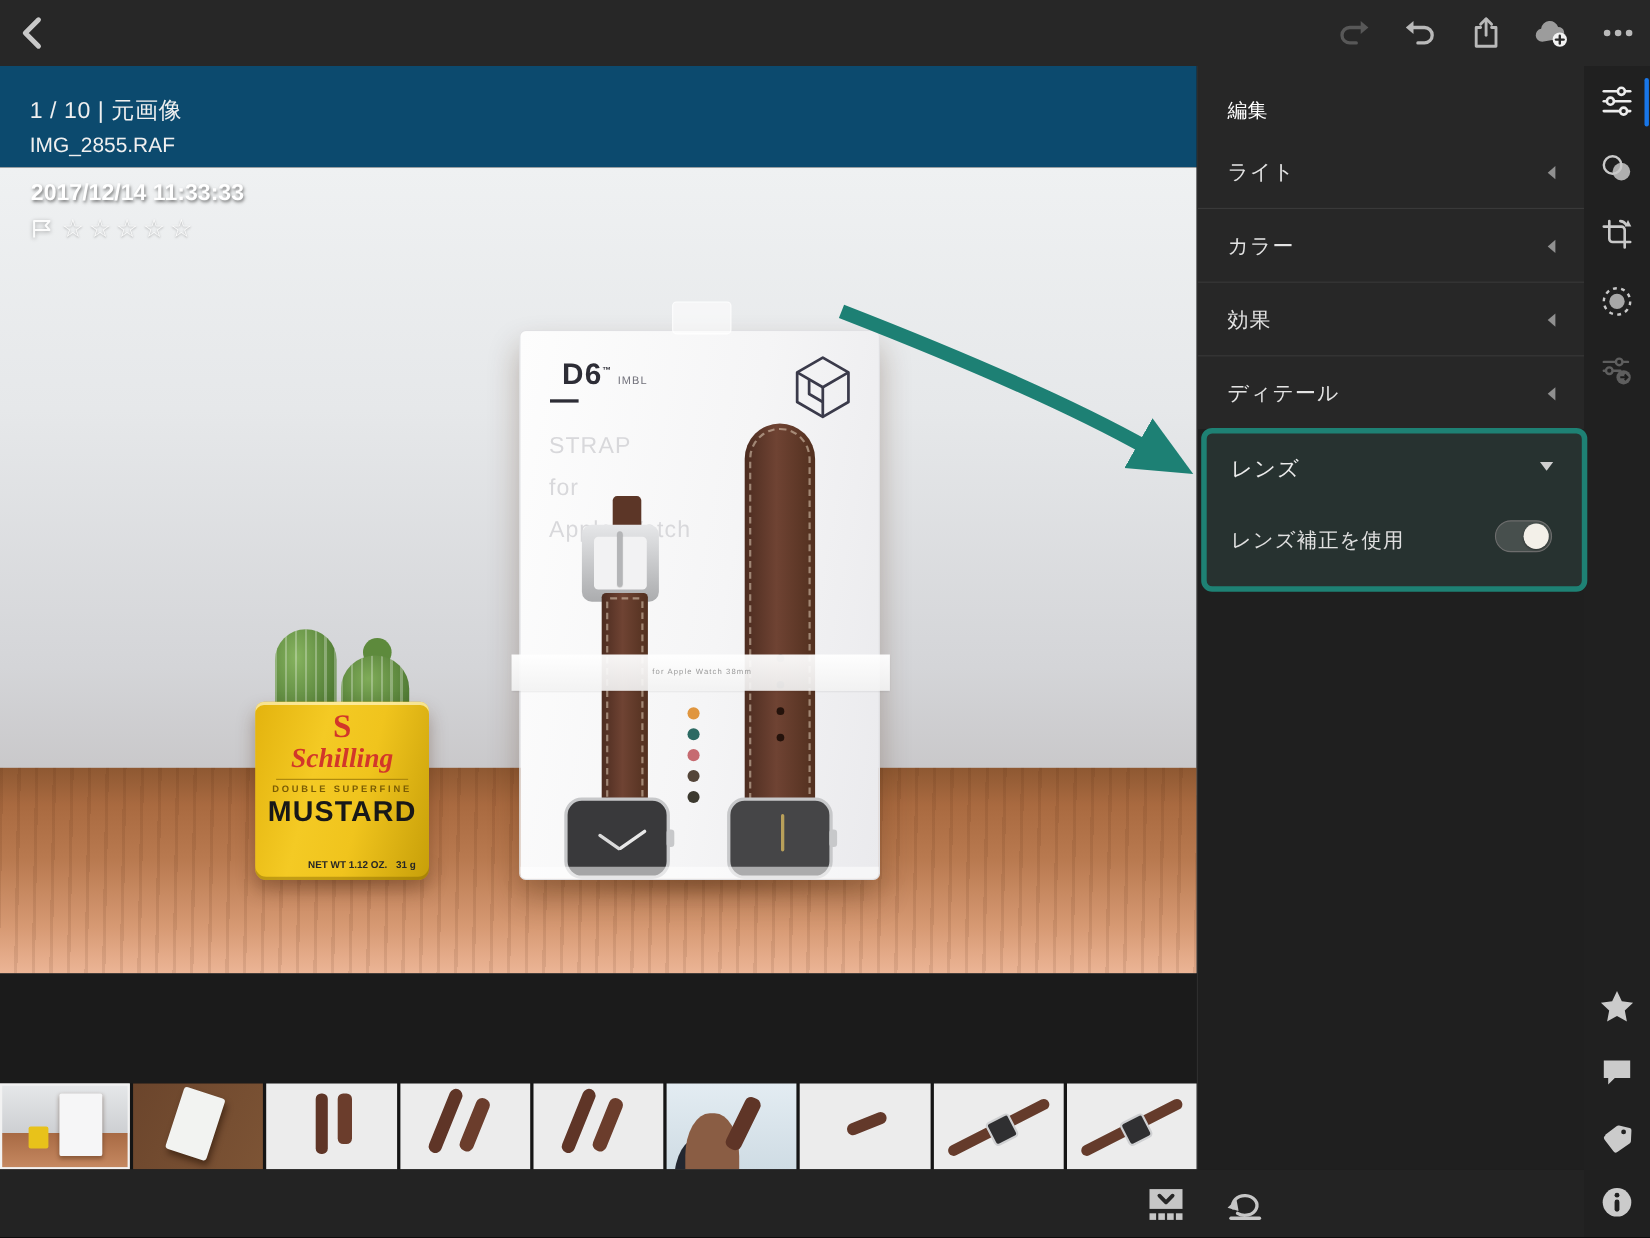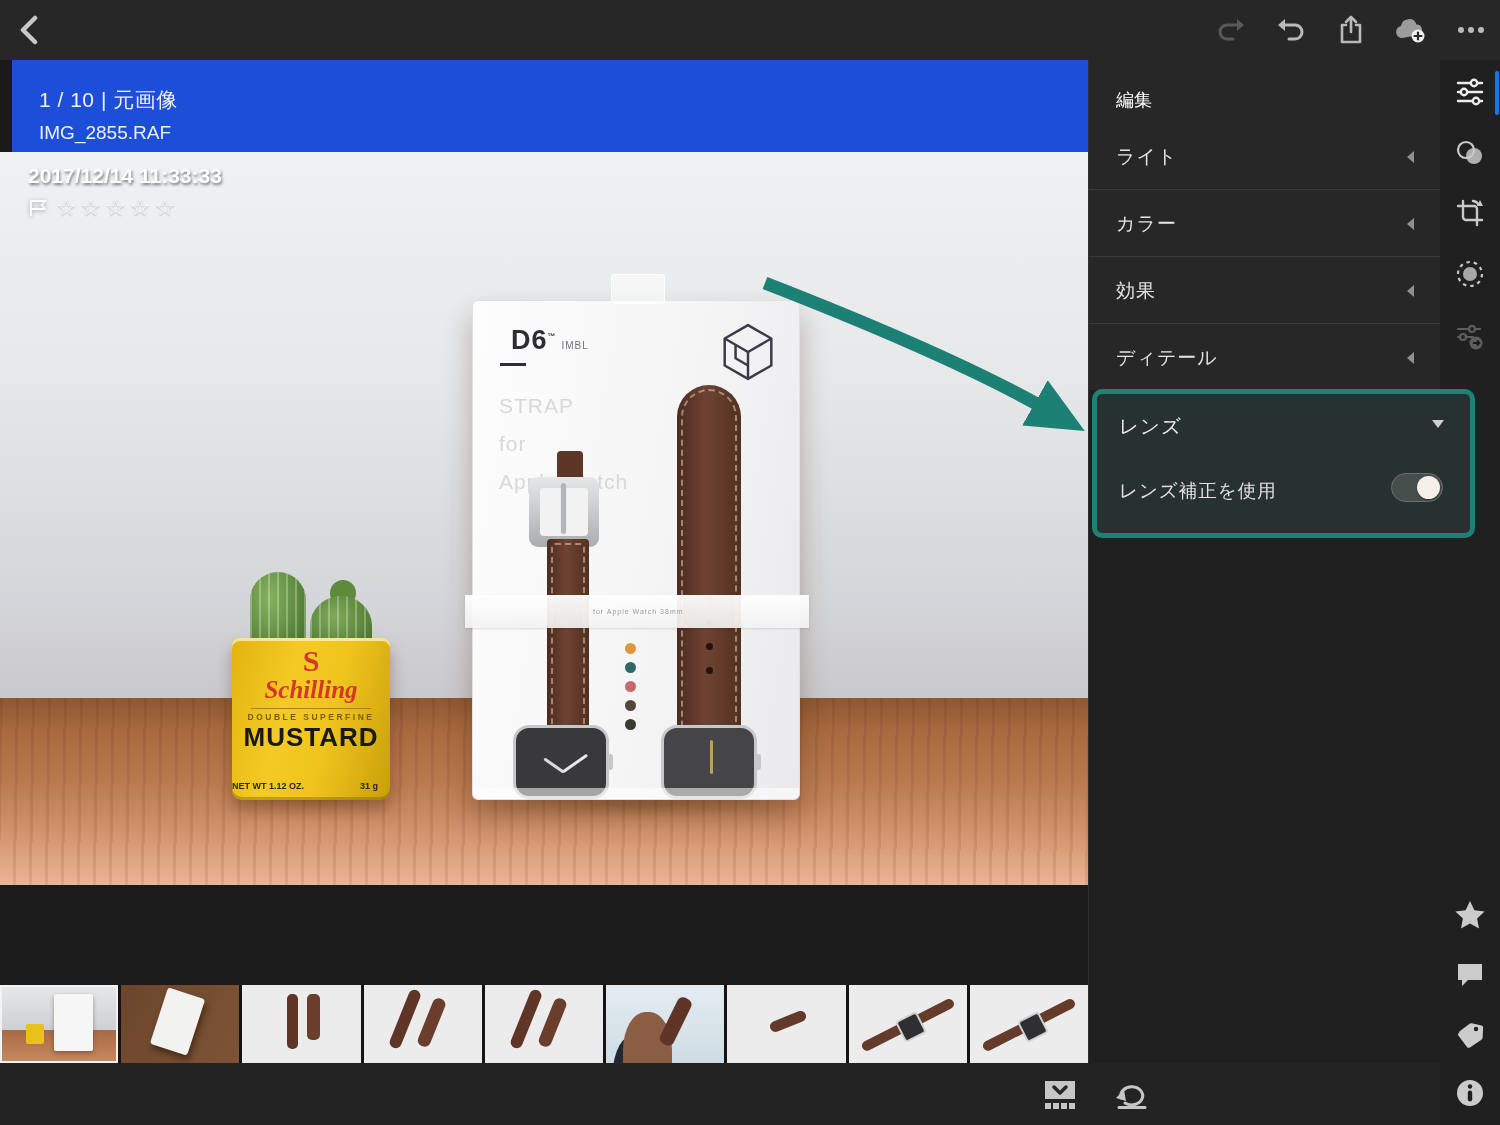--- a/index.html
+++ b/index.html
@@ -7,21 +7,21 @@
   body { font-family:"Liberation Sans","DejaVu Sans",sans-serif; }
   #app { position:relative; width:1500px; height:1125px; background:#1a1a1a; overflow:hidden; }
 
   
   #topbar { position:absolute; left:0; top:0; width:1500px; height:60px; background:#272727; z-index:40; }
   .tb-btn { position:absolute; width:34px; height:34px; top:13px; display:flex; align-items:center; justify-content:center; cursor:pointer; }
   #tb-right { position:absolute; right:14px; top:0; height:60px; display:flex; align-items:center; gap:29px; }
   #tb-right .tb-ic { width:31px; height:31px; display:flex; align-items:center; justify-content:center; }
 
   
-  #info-strip { position:absolute; left:12px; top:60px; width:1088px; height:92px; background:#1d4ed8; color:#f0f0f0; }
+  #info-strip { position:absolute; left:0; top:60px; width:1088px; height:92px; background:#0c4a6e; color:#f0f0f0; }
   #info-counter { position:absolute; left:27px; top:26px; font-size:21px; letter-spacing:.5px; }
   #info-filename { position:absolute; left:27px; top:62px; font-size:19px;text-align:right; }
 
   #photo { position:absolute; left:0; top:152px; width:1088px; height:733px; overflow:hidden; }
   .wall { position:absolute; inset:0; background:linear-gradient(180deg,#eff1f2 0%,#e6e8ea 30%,#d4d5d8 62%,#c9c8ca 74.8%); }
   .table { position:absolute; left:0; right:0; top:74.5%; bottom:0;
     background:linear-gradient(180deg,#8e5832 0%,#a96a40 18%,#b97a50 45%,#d79a74 78%,#ecb headline 100%);
     background:linear-gradient(180deg,#8e5832 0%,#a96a40 18%,#b97a50 45%,#d79a74 78%,#ecb596 100%); }
   .table::after { content:""; position:absolute; inset:0;
     background:repeating-linear-gradient(91deg, rgba(70,30,8,.10) 0 3px, rgba(255,255,255,0) 3px 16px); }
@@ -65,21 +65,21 @@
   
   #tin { position:absolute; left:232px; top:486px; width:158px; height:162px; border-radius:8px 8px 10px 10px;
     background:linear-gradient(105deg,#e3b30e 0%,#f4ca24 35%,#f0c41d 60%,#c79f09 100%);
     box-shadow:0 10px 16px rgba(75,38,14,.35), inset 0 3px 0 rgba(255,246,200,.7), inset 0 -3px 0 rgba(120,90,0,.4);
     text-align:center; }
   #tin-s { margin-top:8px; font-family:"Liberation Serif","DejaVu Serif",serif; font-weight:bold; font-size:30px; color:#d2372a; line-height:30px; }
   #tin-brand { font-family:"Liberation Serif","DejaVu Serif",serif; font-weight:bold; font-style:italic; font-size:25px; color:#d2372a; line-height:28px; }
   #tin-line { width:120px; height:1px; background:#a8840a; margin:4px auto 3px; }
   #tin-sub { font-size:8.5px; letter-spacing:2.5px; color:#7a5c05; font-weight:bold; }
   #tin-product { font-size:26px; font-weight:800; letter-spacing:1px; color:#181818; line-height:30px; }
-  #tin-net { position:absolute; left:0; right:12px; bottom:9px; display:flex; justify-content:space-between; font-size:9px; font-weight:bold; color:#262626; }
+  #tin-net { position:absolute; left:0; right:12px; bottom:9px; display:flex; justify-content:space-between; font-size:9px; font-weight:bold; color:#262626;padding-left:48px; }
   .cactus { position:absolute; }
   #cactus1 { left:250px; top:420px; width:56px; height:86px; border-radius:28px 28px 10px 10px;
     background:radial-gradient(ellipse at 35% 30%, #86b35f, #4f7a33 75%); }
   #cactus1::after, #cactus2::after { content:""; position:absolute; inset:0; border-radius:inherit;
     background:repeating-linear-gradient(90deg, rgba(255,255,255,.28) 0 2px, rgba(0,0,0,0) 2px 9px); }
   #cactus2 { left:310px; top:444px; width:62px; height:60px; border-radius:50% 50% 30% 30%;
     background:radial-gradient(circle at 40% 35%, #7fab58, #4c7631 80%); }
   #cactus2b { left:330px; top:428px; width:26px; height:26px; border-radius:50%; background:#5d8a3c; }
 
   
@@ -116,21 +116,21 @@
 
   
   #panel { position:absolute; left:1088px; top:60px; width:352px; height:1003px; background:#1f1f1f; border-left:1px solid #303030; }
   #panel-rows-bg { position:absolute; left:0; top:0; width:352px; height:330px; background:#272727; }
   #panel-title { position:absolute; left:27px; top:28px; font-size:18px; color:#ffffff;font-family:Liberation Serif, serif; }
   .p-row { position:absolute; left:0; width:352px; height:66px; display:flex; align-items:center; cursor:pointer; border-bottom:1px solid #393939; }
   .p-row .lbl { margin-left:27px; font-size:19px; color:#e3e3e3; letter-spacing:1px; }
   .tri-left { position:absolute; right:27px; width:0; height:0; border-top:6px solid transparent; border-bottom:6px solid transparent; border-right:7px solid #909090; }
   .tri-down { position:absolute; width:0; height:0; border-left:6.5px solid transparent; border-right:6.5px solid transparent; border-top:8px solid #cfcfcf; }
 
-  #lens-box { position:absolute; left:1092px; top:389px; width:383px; height:149px; border:5px solid #1e8174; border-radius:10px; background:#273230; z-index:20; }
+  #lens-box { position:absolute; left:1092px; top:389px; width:351px; height:149px; border:5px solid #1e8174; border-radius:10px; background:#273230; z-index:20; }
   #lens-head { position:absolute; left:0; top:0; width:100%; height:58px; cursor:pointer; }
   #lens-head .lbl { position:absolute; left:22px; top:19px; font-size:19.5px; color:#ececec; letter-spacing:1px; }
   #lens-head .tri-down { right:26px; top:26px; }
   #lens-toggle-row { position:absolute; left:0; top:70px; width:100%; height:60px; }
   #lens-toggle-row .lbl { position:absolute; left:22px; top:14px; font-size:18.5px; color:#e0e0e0; letter-spacing:1px; }
   #toggle { position:absolute; right:27px; top:9px; width:52px; height:29px; border-radius:15px; background:#3f3f3f; border:1.5px solid #6d6d6d; cursor:pointer; }
   #toggle .knob { position:absolute; left:2px; top:1.5px; width:23px; height:23px; border-radius:50%; background:#8a8a8a; transition:left .1s; }
   #toggle.on { background:#474f4d; }
   #toggle.on .knob { left:25px; background:#f3f0e9; box-shadow:0 1px 2px rgba(0,0,0,.4); }
 

